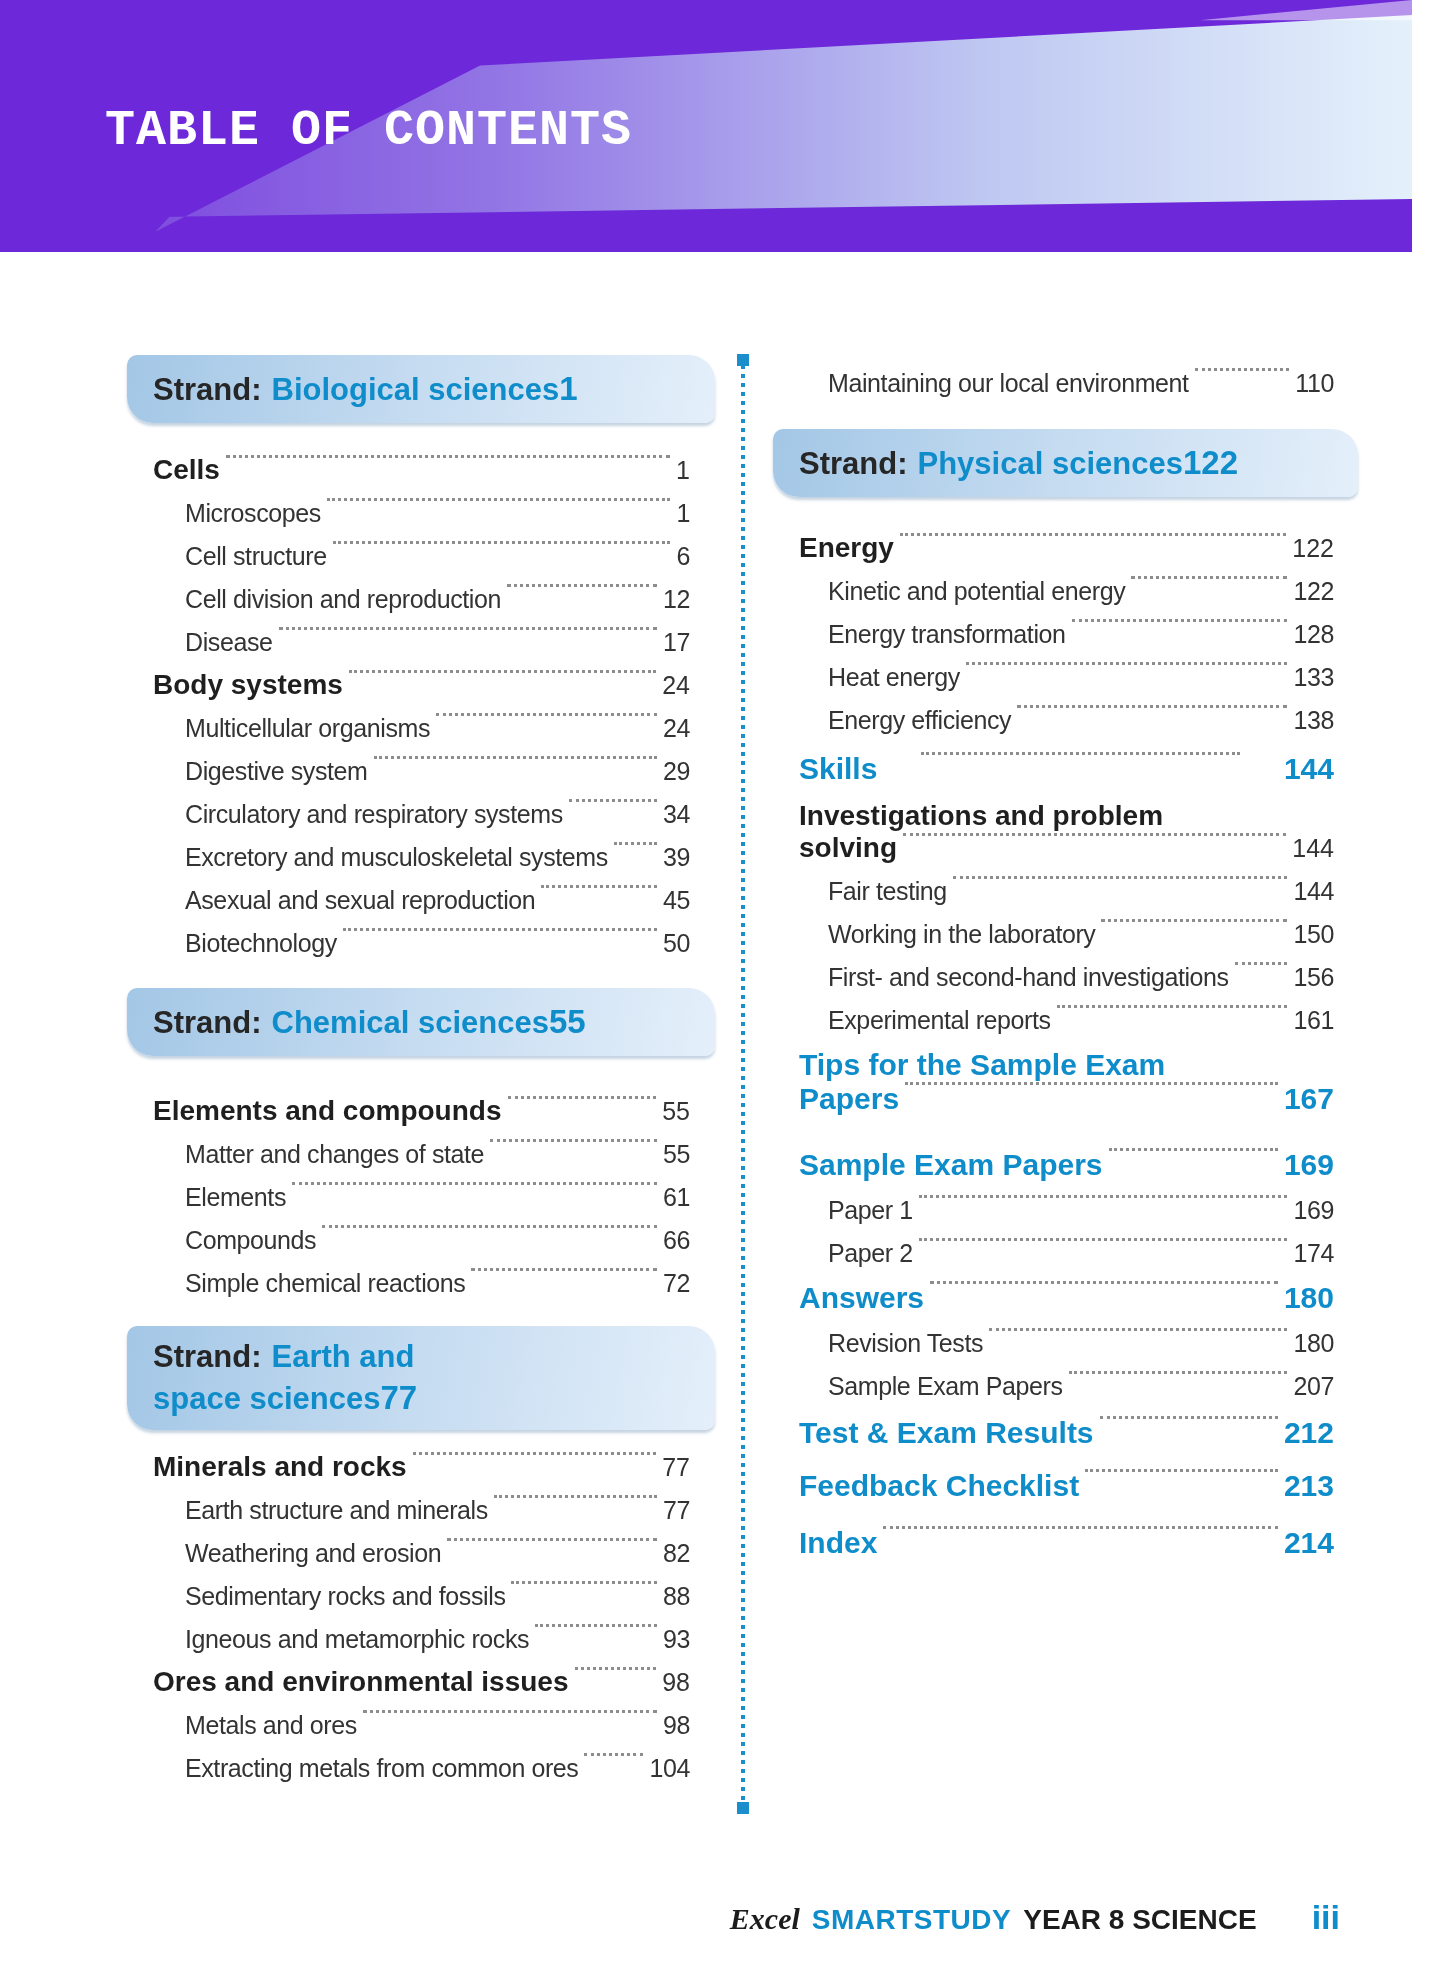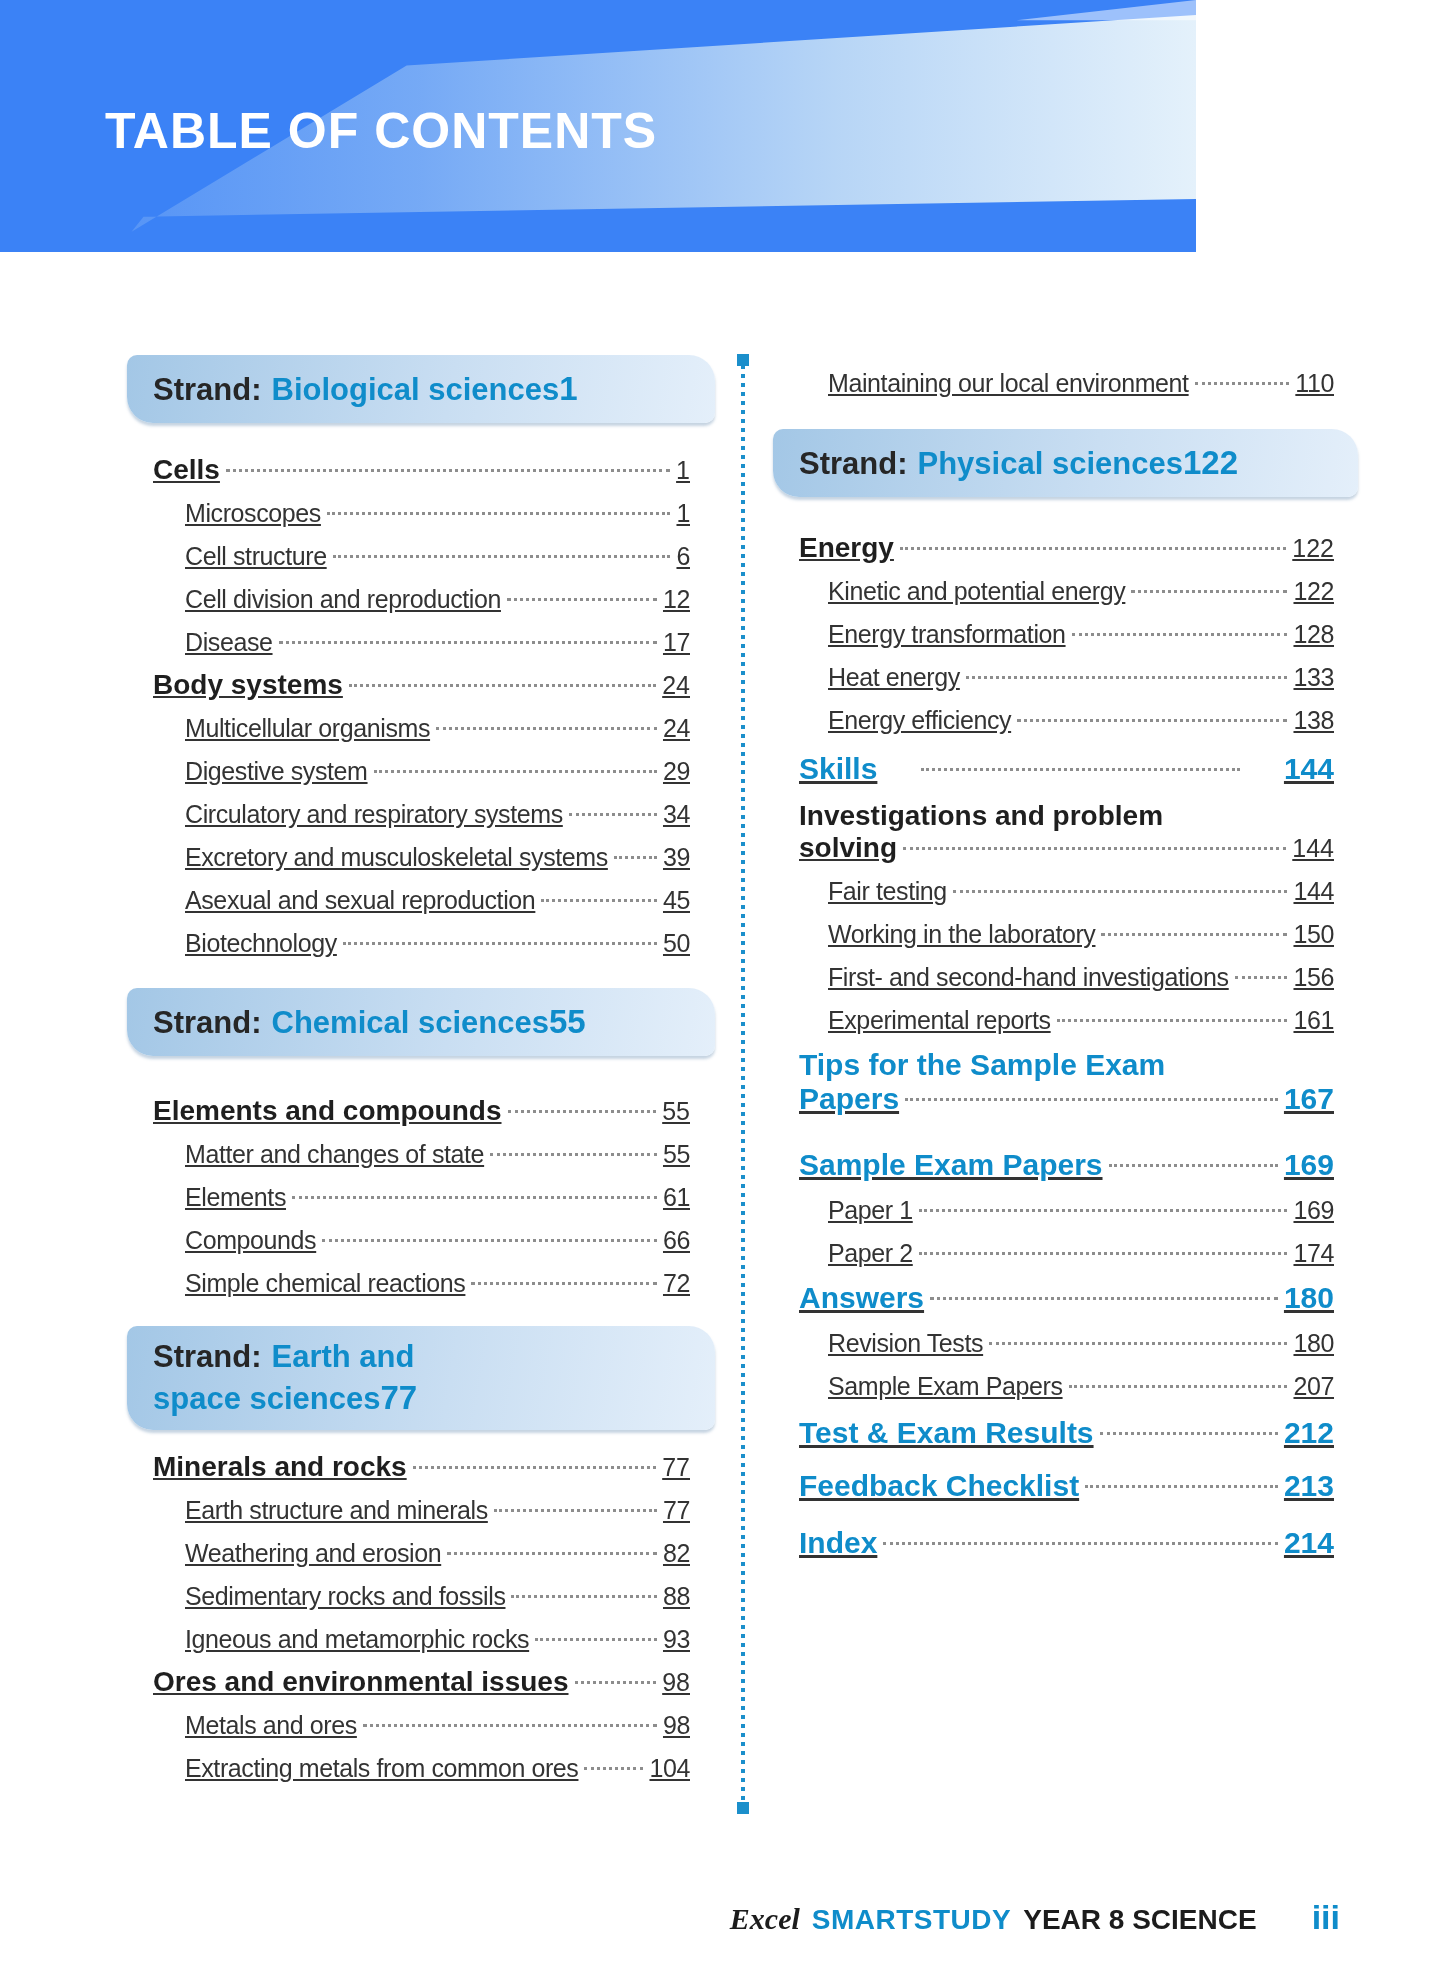--- a/index.html
+++ b/index.html
@@ -2,21 +2,21 @@
 <html><head>
 <meta charset="utf-8">
 <style>
   html,body{margin:0;padding:0;}
   body{
     width:1445px;height:1987px;position:relative;background:#ffffff;
     font-family:"Liberation Sans","DejaVu Sans",sans-serif;color:#333;
     overflow:hidden;
   }
   
-  .header{position:absolute;left:0;top:0;width:1196px;height:252px;background:#3b82f6;overflow:hidden;}
+  .header{position:absolute;left:0;top:0;width:1412px;height:252px;background:#6d28d9;overflow:hidden;font-family:Liberation Mono, monospace;}
   .wedge{position:absolute;left:0;top:0;width:100%;height:100%;
     background:linear-gradient(to right, rgba(198,224,245,0.10) 0%, rgba(198,224,245,0.42) 35%, rgba(205,228,246,0.85) 70%, rgba(228,241,251,1) 100%);
     clip-path:polygon(11% 92%, 34% 26%, 100% 6%, 100% 79%, 12% 86%);}
   .wedge2{position:absolute;left:0;top:0;width:100%;height:100%;
     background:rgba(255,255,255,0.5);
     clip-path:polygon(85% 8%, 100% 0%, 100% 8%);}
   .title{position:absolute;left:105px;top:102px;font-size:50px;font-weight:700;color:#ffffff;letter-spacing:1px;white-space:nowrap;}
   
   .col{position:absolute;top:355px;}
   .col.left{left:127px;width:588px;}
@@ -28,21 +28,21 @@
     display:flex;align-items:center;box-shadow:0 3px 3px rgba(90,130,170,0.35);text-align:center;}
   .left .banner{padding:6px 45px 6px 26px;}
   .right .banner{padding:6px 28px 6px 26px;}
   .banner .inner{width:100%;display:flex;align-items:baseline;}
   .banner .strand{font-weight:700;font-size:31px;color:#262626;margin-right:10px;white-space:nowrap;}
   .banner .sname{font-weight:700;font-size:31px;color:#0f8cca;white-space:nowrap;}
   .banner .num{font-weight:700;font-size:33px;color:#0f8cca;white-space:nowrap;}
   .banner.two{min-height:104px;flex-direction:column;align-items:stretch;justify-content:center;}
   .banner.two .line1{display:flex;align-items:baseline;margin-bottom:4px;}
   
-  .row{display:flex;align-items:center;margin-bottom:13px;line-height:30px;font-size:25px;color:#333;text-decoration:underline;}
+  .row{display:flex;align-items:flex-start;margin-bottom:13px;line-height:30px;font-size:25px;color:#333;}
   .left .row{padding-right:25px;}
   .right .row{padding-right:24px;}
   .row .label{white-space:nowrap;}
   .row .leader{flex:1 1 auto;min-width:8px;border-bottom:3px dotted #8d8d8d;margin:0 6px;}
   .row .num{white-space:nowrap;font-size:25px;color:#333;}
   .row.h .label{font-weight:700;font-size:28px;color:#1f1f1f;}
   .row.h{padding-left:26px;}
   .row.sub{padding-left:58px;letter-spacing:-0.4px;}
   .right .row.sub{padding-left:55px;}
   .row.blue{line-height:34px;padding-left:26px;}

